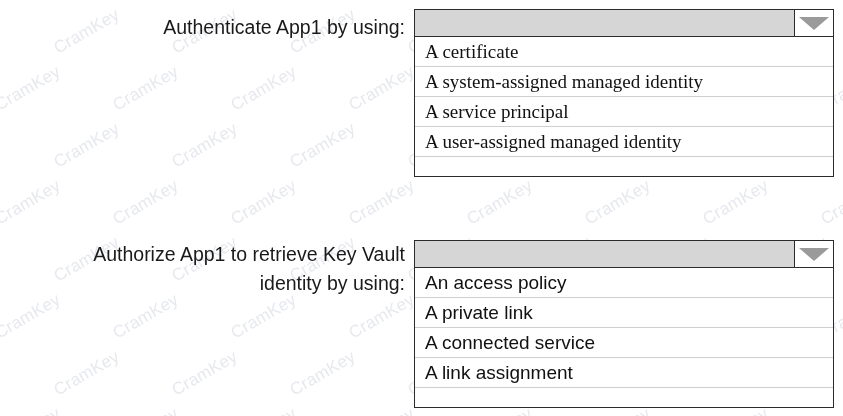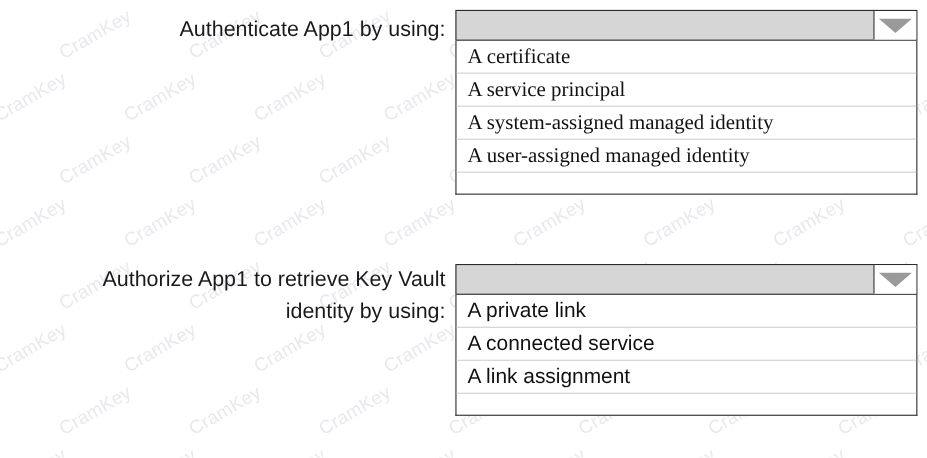--- a/index.html
+++ b/index.html
@@ -285,22 +285,22 @@
 
       <div class="combo-header">
         <div class="combo-value" title=""></div>
         <div class="combo-arrow-btn">
           <span class="arrow-tri"></span>
         </div>
       </div>
 
       <div class="combo-list" id="list-authenticate">
           <div class="combo-option">A certificate</div>
+          <div class="combo-option">A system-assigned managed identity</div>
           <div class="combo-option">A service principal</div>
-          <div class="combo-option">A system-assigned managed identity</div>
           <div class="combo-option">A user-assigned managed identity</div>
         </div>
 
     </div>
   </div>
 
   <div class="qa-group" id="group-authorize">
 
     <div class="qa-label">Authorize App1 to retrieve Key Vault
 identity by using:</div>
@@ -308,20 +308,21 @@
     <div class="combo">
 
       <div class="combo-header">
         <div class="combo-value" title=""></div>
         <div class="combo-arrow-btn">
           <span class="arrow-tri"></span>
         </div>
       </div>
 
       <div class="combo-list" id="list-authorize">
+          <div class="combo-option">An access policy</div>
           <div class="combo-option">A private link</div>
           <div class="combo-option">A connected service</div>
           <div class="combo-option">A link assignment</div>
         </div>
 
     </div>
   </div>
 
 </div>
 

